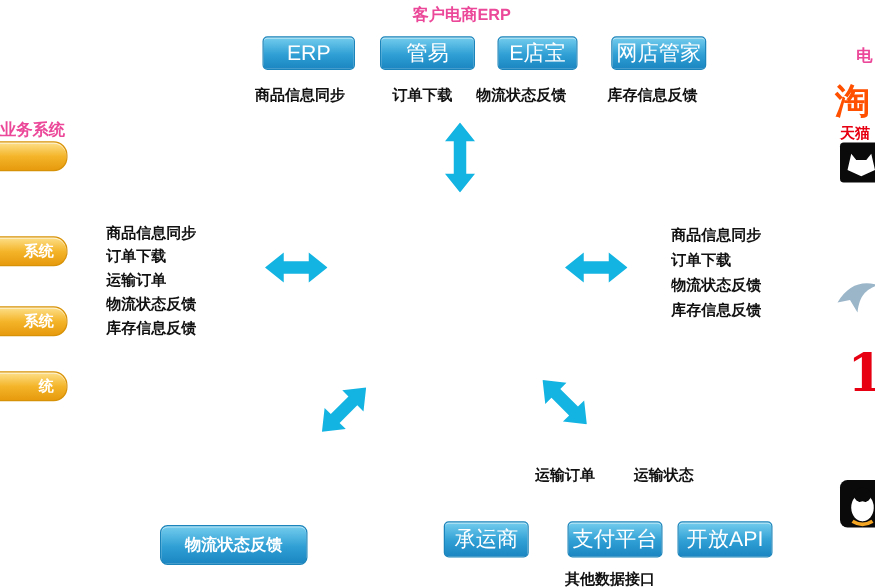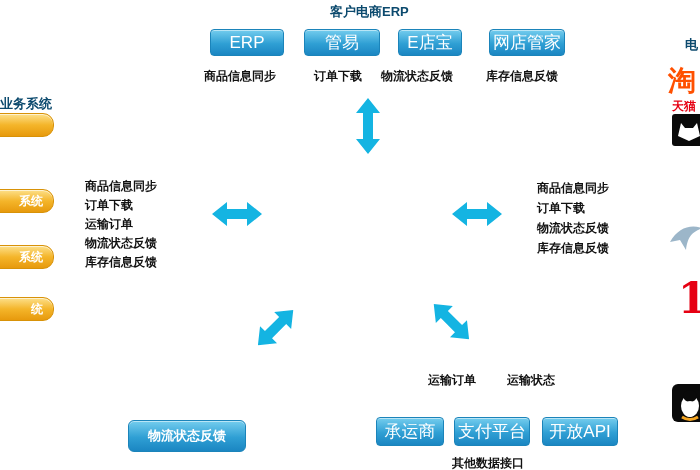--- a/index.html
+++ b/index.html
@@ -1,20 +1,20 @@
 <!DOCTYPE html>
 <html><head>
 <meta charset="utf-8">
 <style>
   html,body{margin:0;padding:0;background:#fff;}
   .canvas{position:relative;width:700px;height:470px;background:#fff;overflow:hidden;
           font-family:"Liberation Sans","DejaVu Sans",sans-serif;color:#000;}
   .abs{position:absolute;}
   .lbl{font-size:12px;font-weight:bold;color:#111;white-space:nowrap;}
-  .title{font-size:13px;font-weight:bold;color:#0c4a6e;white-space:nowrap;}
+  .title{font-size:13px;font-weight:bold;color:#ec4899;white-space:nowrap;}
   .btn-blue{
     position:absolute;height:25px;line-height:25px;text-align:center;
     color:#fff;font-size:17px;font-weight:normal;border-radius:4px;
     background:linear-gradient(#74cdee,#2f9fd4 55%,#1b86c2);
     border:1px solid #1b84ba;box-shadow:inset 0 1px 0 rgba(255,255,255,.5);
     white-space:nowrap;}
   .big-btn{
     position:absolute;height:30px;line-height:30px;text-align:center;
     color:#fff;font-size:13px;font-weight:bold;border-radius:6px;
     background:linear-gradient(#74cdee,#2f9fd4 55%,#1b86c2);
@@ -126,19 +126,19 @@
       <ellipse cx="18" cy="25" rx="6" ry="8" fill="#fff"></ellipse>
       <path d="M10 33 Q18 38 26 33" stroke="#f5a623" stroke-width="3" fill="none"></path>
     </svg>
   </div>
 
   <div class="big-btn" style="left:128px;top:420px;width:116px;">物流状态反馈</div>
 
   <div class="abs lbl" style="left:428px;top:372px;">运输订单</div>
   <div class="abs lbl" style="left:507px;top:372px;">运输状态</div>
 
-  <div class="btn-blue" style="left:376px;top:417px;width:66px;height:27px;line-height:27px;">承运商</div>
+  <div class="btn-blue" style="left:355px;top:417px;width:66px;height:27px;line-height:27px;">承运商</div>
   <div class="btn-blue" style="left:454px;top:417px;width:74px;height:27px;line-height:27px;">支付平台</div>
   <div class="btn-blue" style="left:542px;top:417px;width:74px;height:27px;line-height:27px;">开放API</div>
 
   <div class="abs lbl" style="left:452px;top:455px;">其他数据接口</div>
 
 </div>
 
 </body></html>

